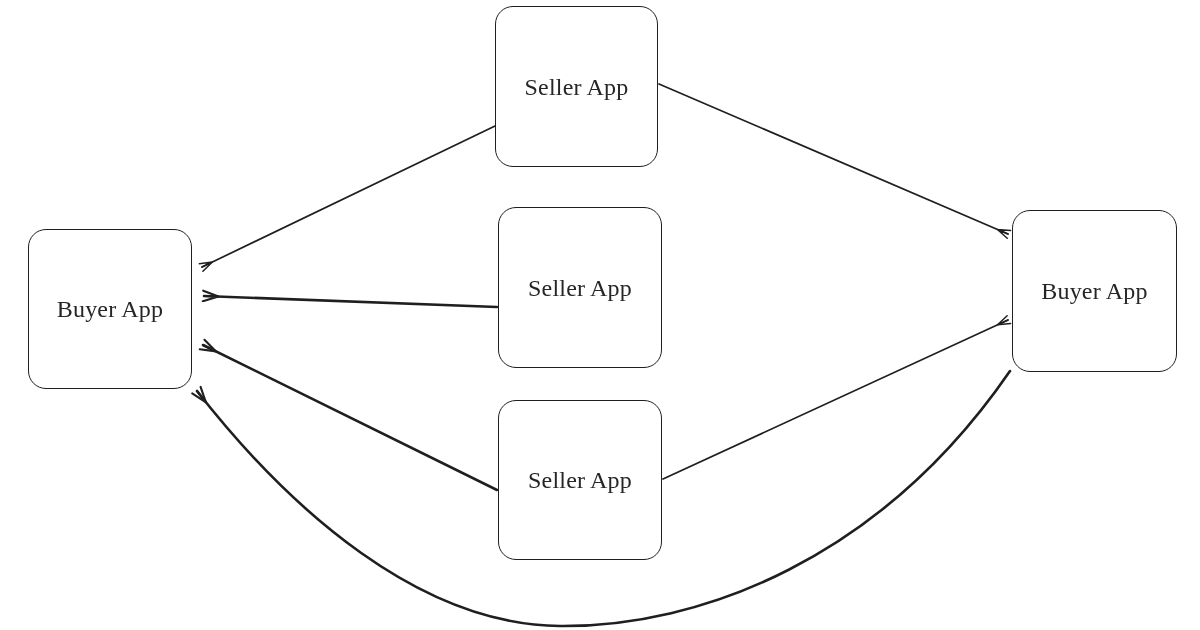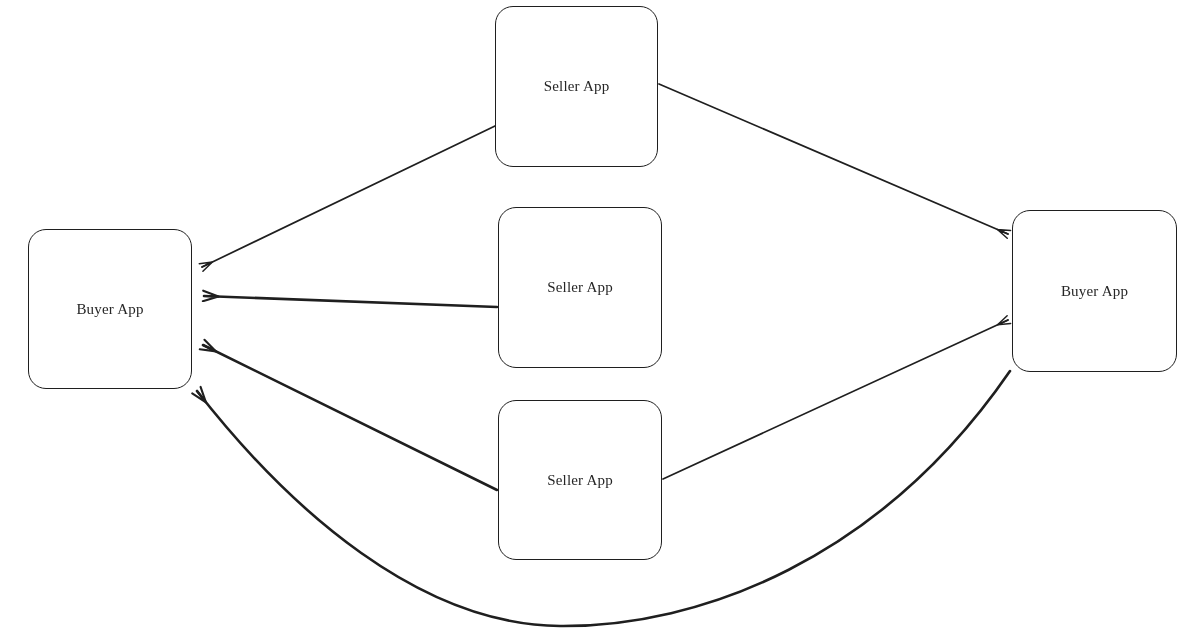--- a/index.html
+++ b/index.html
@@ -27,21 +27,21 @@
     box-sizing: border-box;
     background: #ffffff;
     border: 1.7px solid #1f1f1f;
     border-radius: 18px;
     display: flex;
     align-items: center;
     justify-content: center;
     z-index: 2;
   }
   .node-label {
-    font-size: 15px;
+    font-size: 24px;
     color: #262626;
     letter-spacing: 0.2px;
     white-space: nowrap;
     line-height: 1;
     user-select: none;
   }
 </style>
 </head>
 <body>
 

